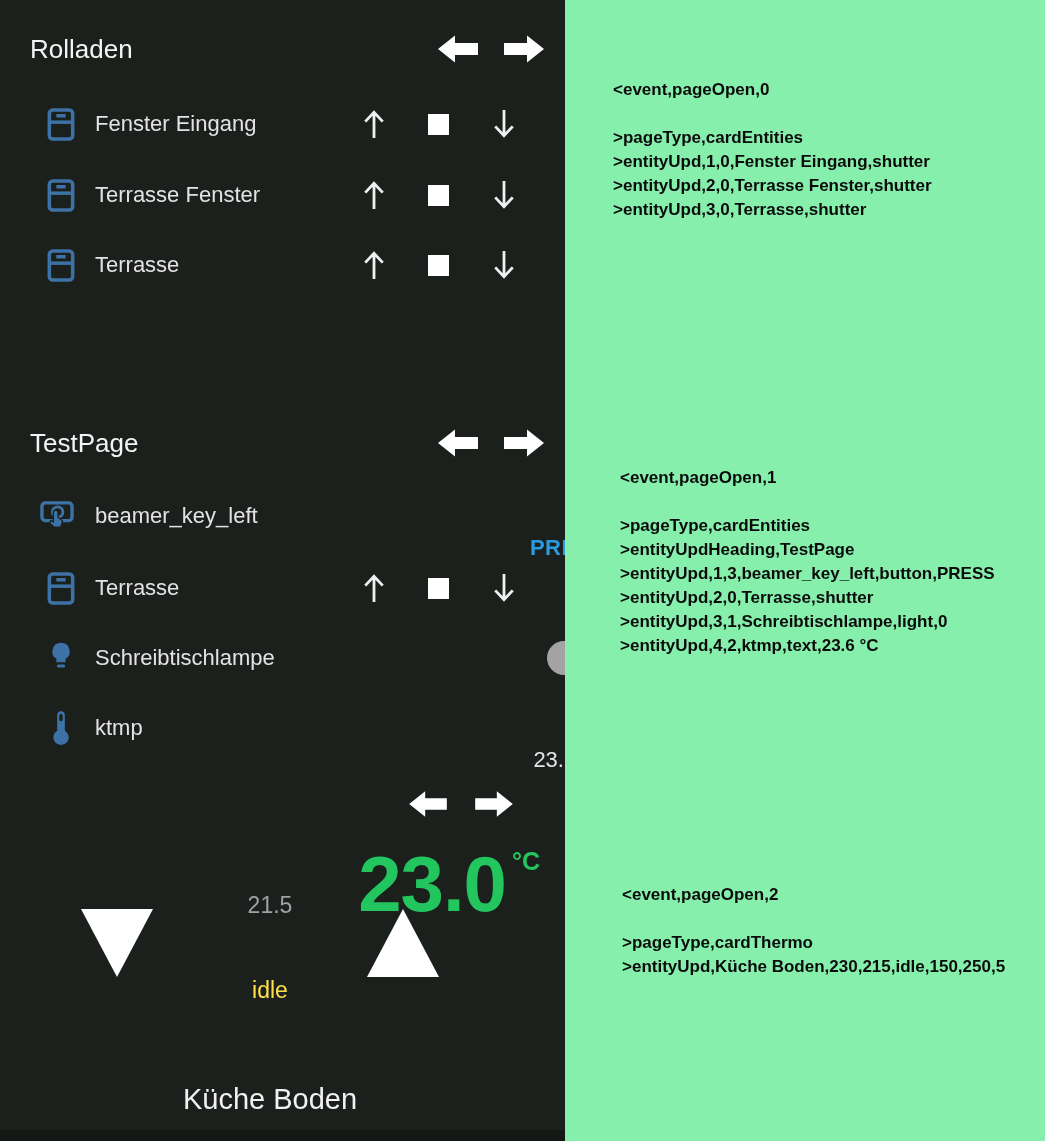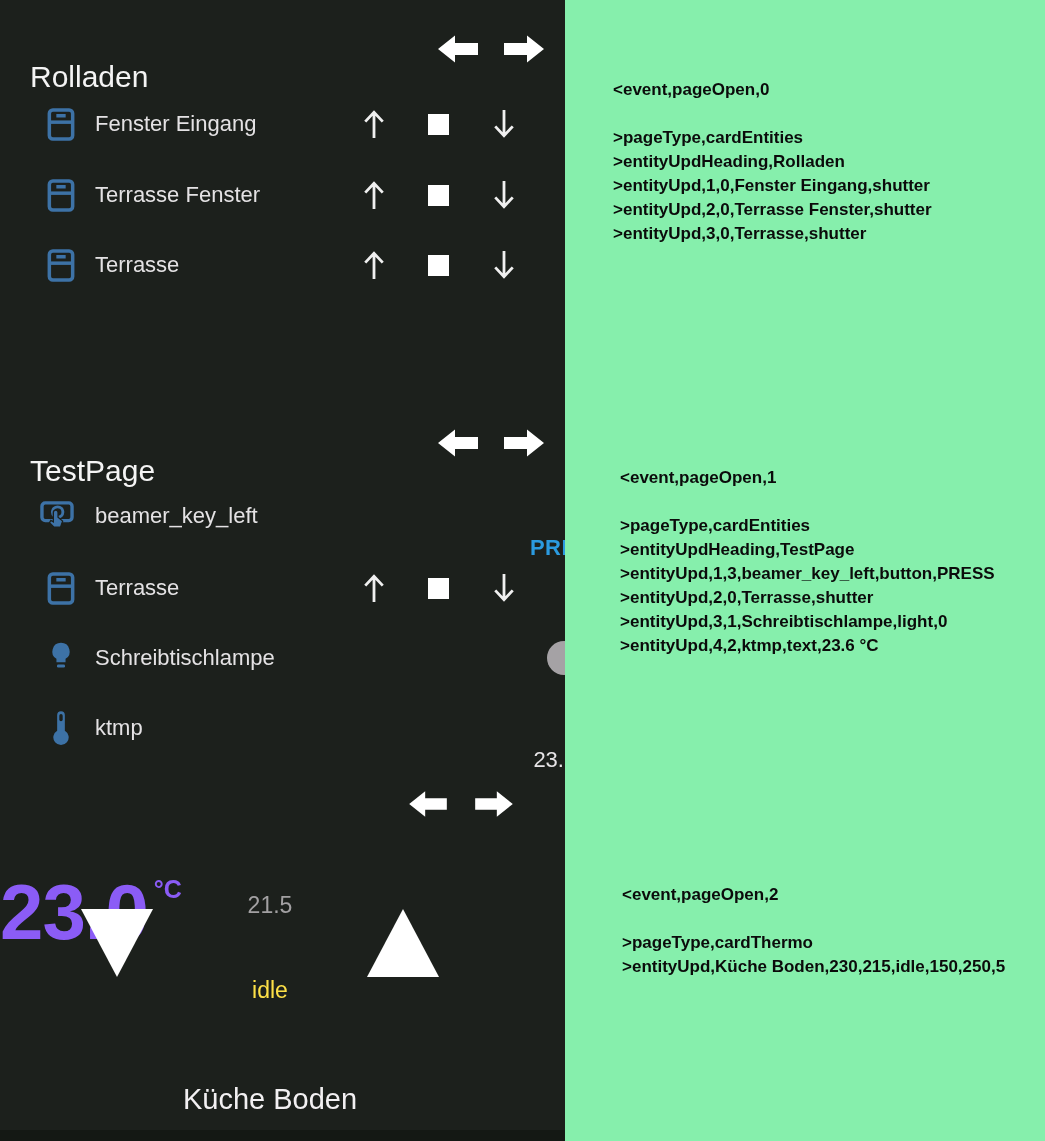--- a/index.html
+++ b/index.html
@@ -3,21 +3,21 @@
 <meta charset="utf-8">
 <style>
   * { margin:0; padding:0; box-sizing:border-box; }
   html,body { width:1045px; height:1141px; }
   body { position:relative; background:#ffffff; font-family:"Liberation Sans", sans-serif; overflow:hidden; }
 
   
   .device-panel { position:absolute; left:0; top:0; width:565px; height:1141px; background:#1c201c; }
   .bottom-strip { position:absolute; left:0; top:1130px; width:565px; height:11px; background:#141814; }
 
-  .card-heading { position:absolute; left:30px; font-size:30px; font-weight:400; color:#f4f4f4; line-height:38px; white-space:nowrap;margin-top:28px; }
+  .card-heading { position:absolute; left:30px; font-size:26px; font-weight:400; color:#f4f4f4; line-height:38px; white-space:nowrap; }
 
   .nav-arrows { position:absolute; display:flex; gap:26px; }
   .nav-arrow { width:40px; height:35px; display:flex; align-items:center; justify-content:center; cursor:pointer; }
 
   .row { position:absolute; left:0; width:644px; height:70px; }
   .row .icon { position:absolute; left:44px; top:50%; transform:translateY(-50%); display:flex; align-items:center; justify-content:center; width:34px; height:40px; }
   .row .label { position:absolute; left:95px; top:50%; transform:translateY(-50%); font-size:22px; color:#e4e2e4; white-space:nowrap; }
 
   .ctl { position:absolute; top:50%; transform:translateY(-50%); display:flex; align-items:center; justify-content:center; cursor:pointer; }
   .ctl.up   { left:359px; width:30px; height:36px; }
@@ -26,21 +26,21 @@
   .stop-square { width:21px; height:21px; background:#ffffff; }
 
   .value-right { position:absolute; right:37px; top:50%; transform:translateY(-50%); font-size:22px; white-space:nowrap;margin-top:32px; }
   .press-value { color:#2b9be0; font-weight:600; letter-spacing:0.5px; }
   .text-value  { color:#e6e4e6; }
 
   .toggle { position:absolute; right:37px; top:50%; transform:translateY(-50%); width:58px; height:24px; border-radius:12px; background:#4d4a4d; cursor:pointer; }
   .toggle .knob { position:absolute; left:-2px; top:-5px; width:34px; height:34px; border-radius:50%; background:#a5a2a5; }
 
   
-  .thermo-temp { position:absolute; left:0; top:845px; width:540px; text-align:left; color:#8b5cf6;margin-top:28px; }
+  .thermo-temp { position:absolute; left:0; top:845px; width:540px; text-align:right; color:#22c55e; }
   .thermo-temp .big { font-size:78px; font-weight:700; line-height:1; letter-spacing:-1px; }
   .thermo-temp .unit { font-size:25px; font-weight:700; vertical-align:top; position:relative; top:2px; margin-left:6px; }
   .tri { position:absolute; width:0; height:0; cursor:pointer; }
   .tri.down { left:81px;  top:909px; border-left:36px solid transparent; border-right:36px solid transparent; border-top:68px solid #ffffff; }
   .tri.up   { left:367px; top:909px; border-left:36px solid transparent; border-right:36px solid transparent; border-bottom:68px solid #ffffff; }
   .thermo-setpoint { position:absolute; left:0; top:892px; width:540px; text-align:center; font-size:23px; color:#a2a0a2; }
   .thermo-state    { position:absolute; left:0; top:977px; width:540px; text-align:center; font-size:23px; color:#fde047; }
   .thermo-title    { position:absolute; left:0; top:1083px; width:540px; text-align:center; font-size:29px; color:#f2f0f2; white-space:nowrap; }
 
   
@@ -242,21 +242,20 @@
 
   <div class="bottom-strip"></div>
 </div>
 
 <div class="log-panel">
 
   <div class="log-block" style="top:78px; left:48px">
     <div class="log-line">&lt;event,pageOpen,0</div>
     <div class="log-spacer"></div>
     <div class="log-line">&gt;pageType,cardEntities</div>
-    <div class="log-line">&gt;entityUpdHeading,Rolladen</div>
     <div class="log-line">&gt;entityUpd,1,0,Fenster Eingang,shutter</div>
     <div class="log-line">&gt;entityUpd,2,0,Terrasse Fenster,shutter</div>
     <div class="log-line">&gt;entityUpd,3,0,Terrasse,shutter</div>
   </div>
 
   <div class="log-block" style="top:466px; left:55px">
     <div class="log-line">&lt;event,pageOpen,1</div>
     <div class="log-spacer"></div>
     <div class="log-line">&gt;pageType,cardEntities</div>
     <div class="log-line">&gt;entityUpdHeading,TestPage</div>

